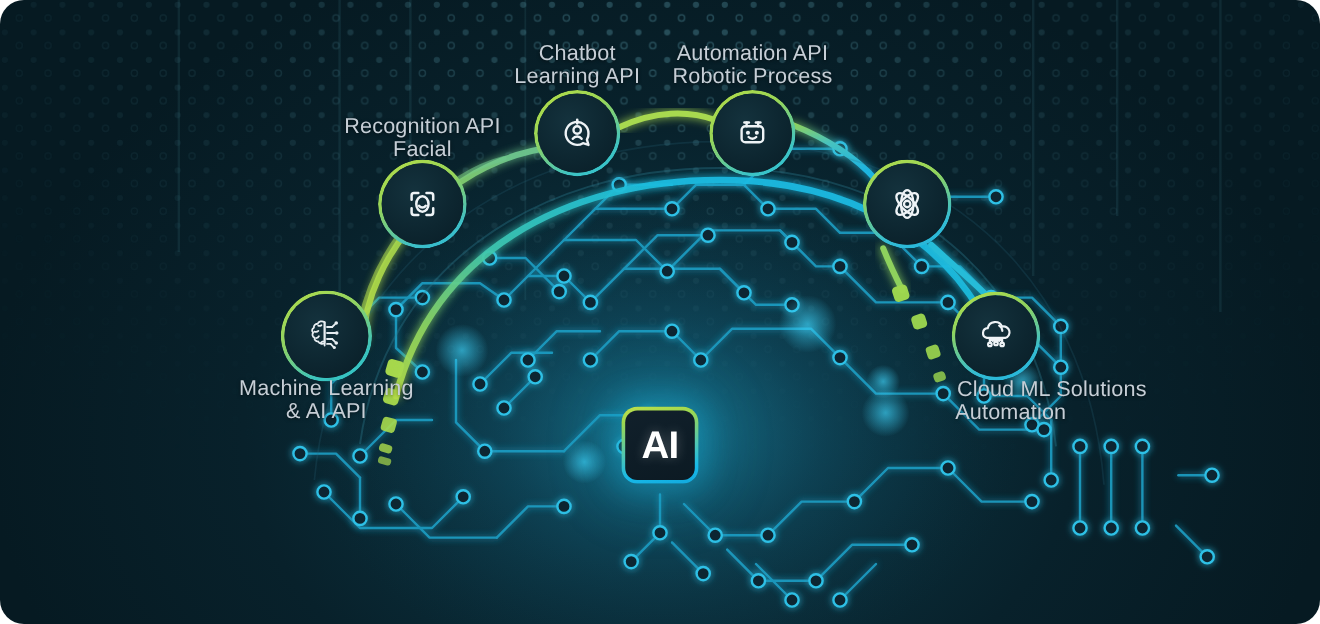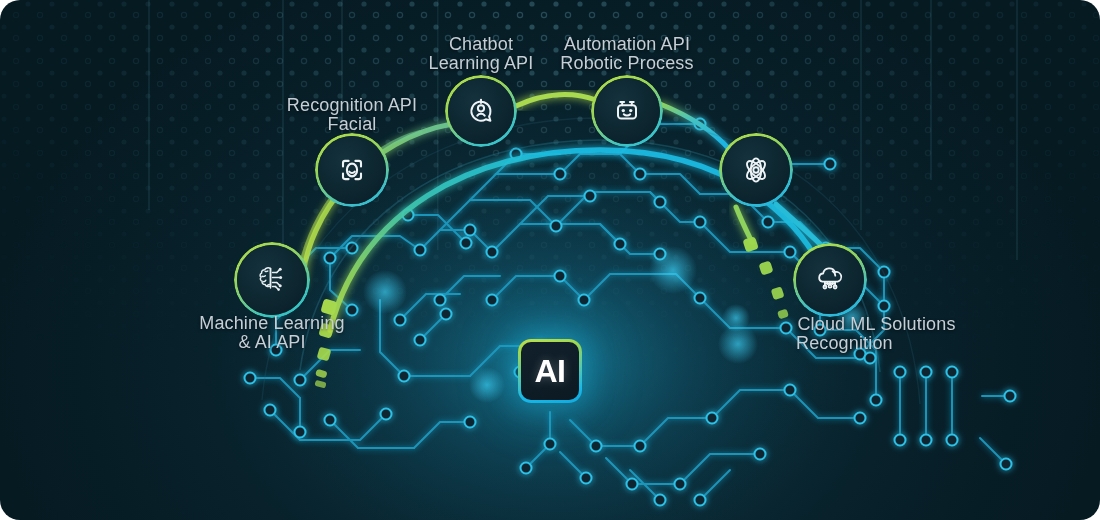--- a/index.html
+++ b/index.html
@@ -470,21 +470,21 @@
         <circle cx="15.9" cy="28" r="1.5"></circle>
         <circle cx="21" cy="27.2" r="1.5"></circle>
         <circle cx="26.1" cy="28" r="1.5"></circle>
         <path d="M18.4 22.8v2.4"></path>
           <path d="M23.6 22.8v2.4"></path>
       </g>
     </svg>
   </div>
   <div class="label" style="left:742px; top:315px; width:215px; text-align:left;">
     <div style="text-align:center; padding-left:54px;">Cloud ML Solutions</div>
-    <div style="text-align:left; padding-left:54px;">Recognition</div>
+    <div style="text-align:left; padding-left:54px;">Automation</div>
   </div>
 
   <div id="ai-chip" style="left:518px; top:339px;">
     <div class="chip-inner">
       <span class="chip-text">AI</span>
     </div>
   </div>
 
 </div>
 

